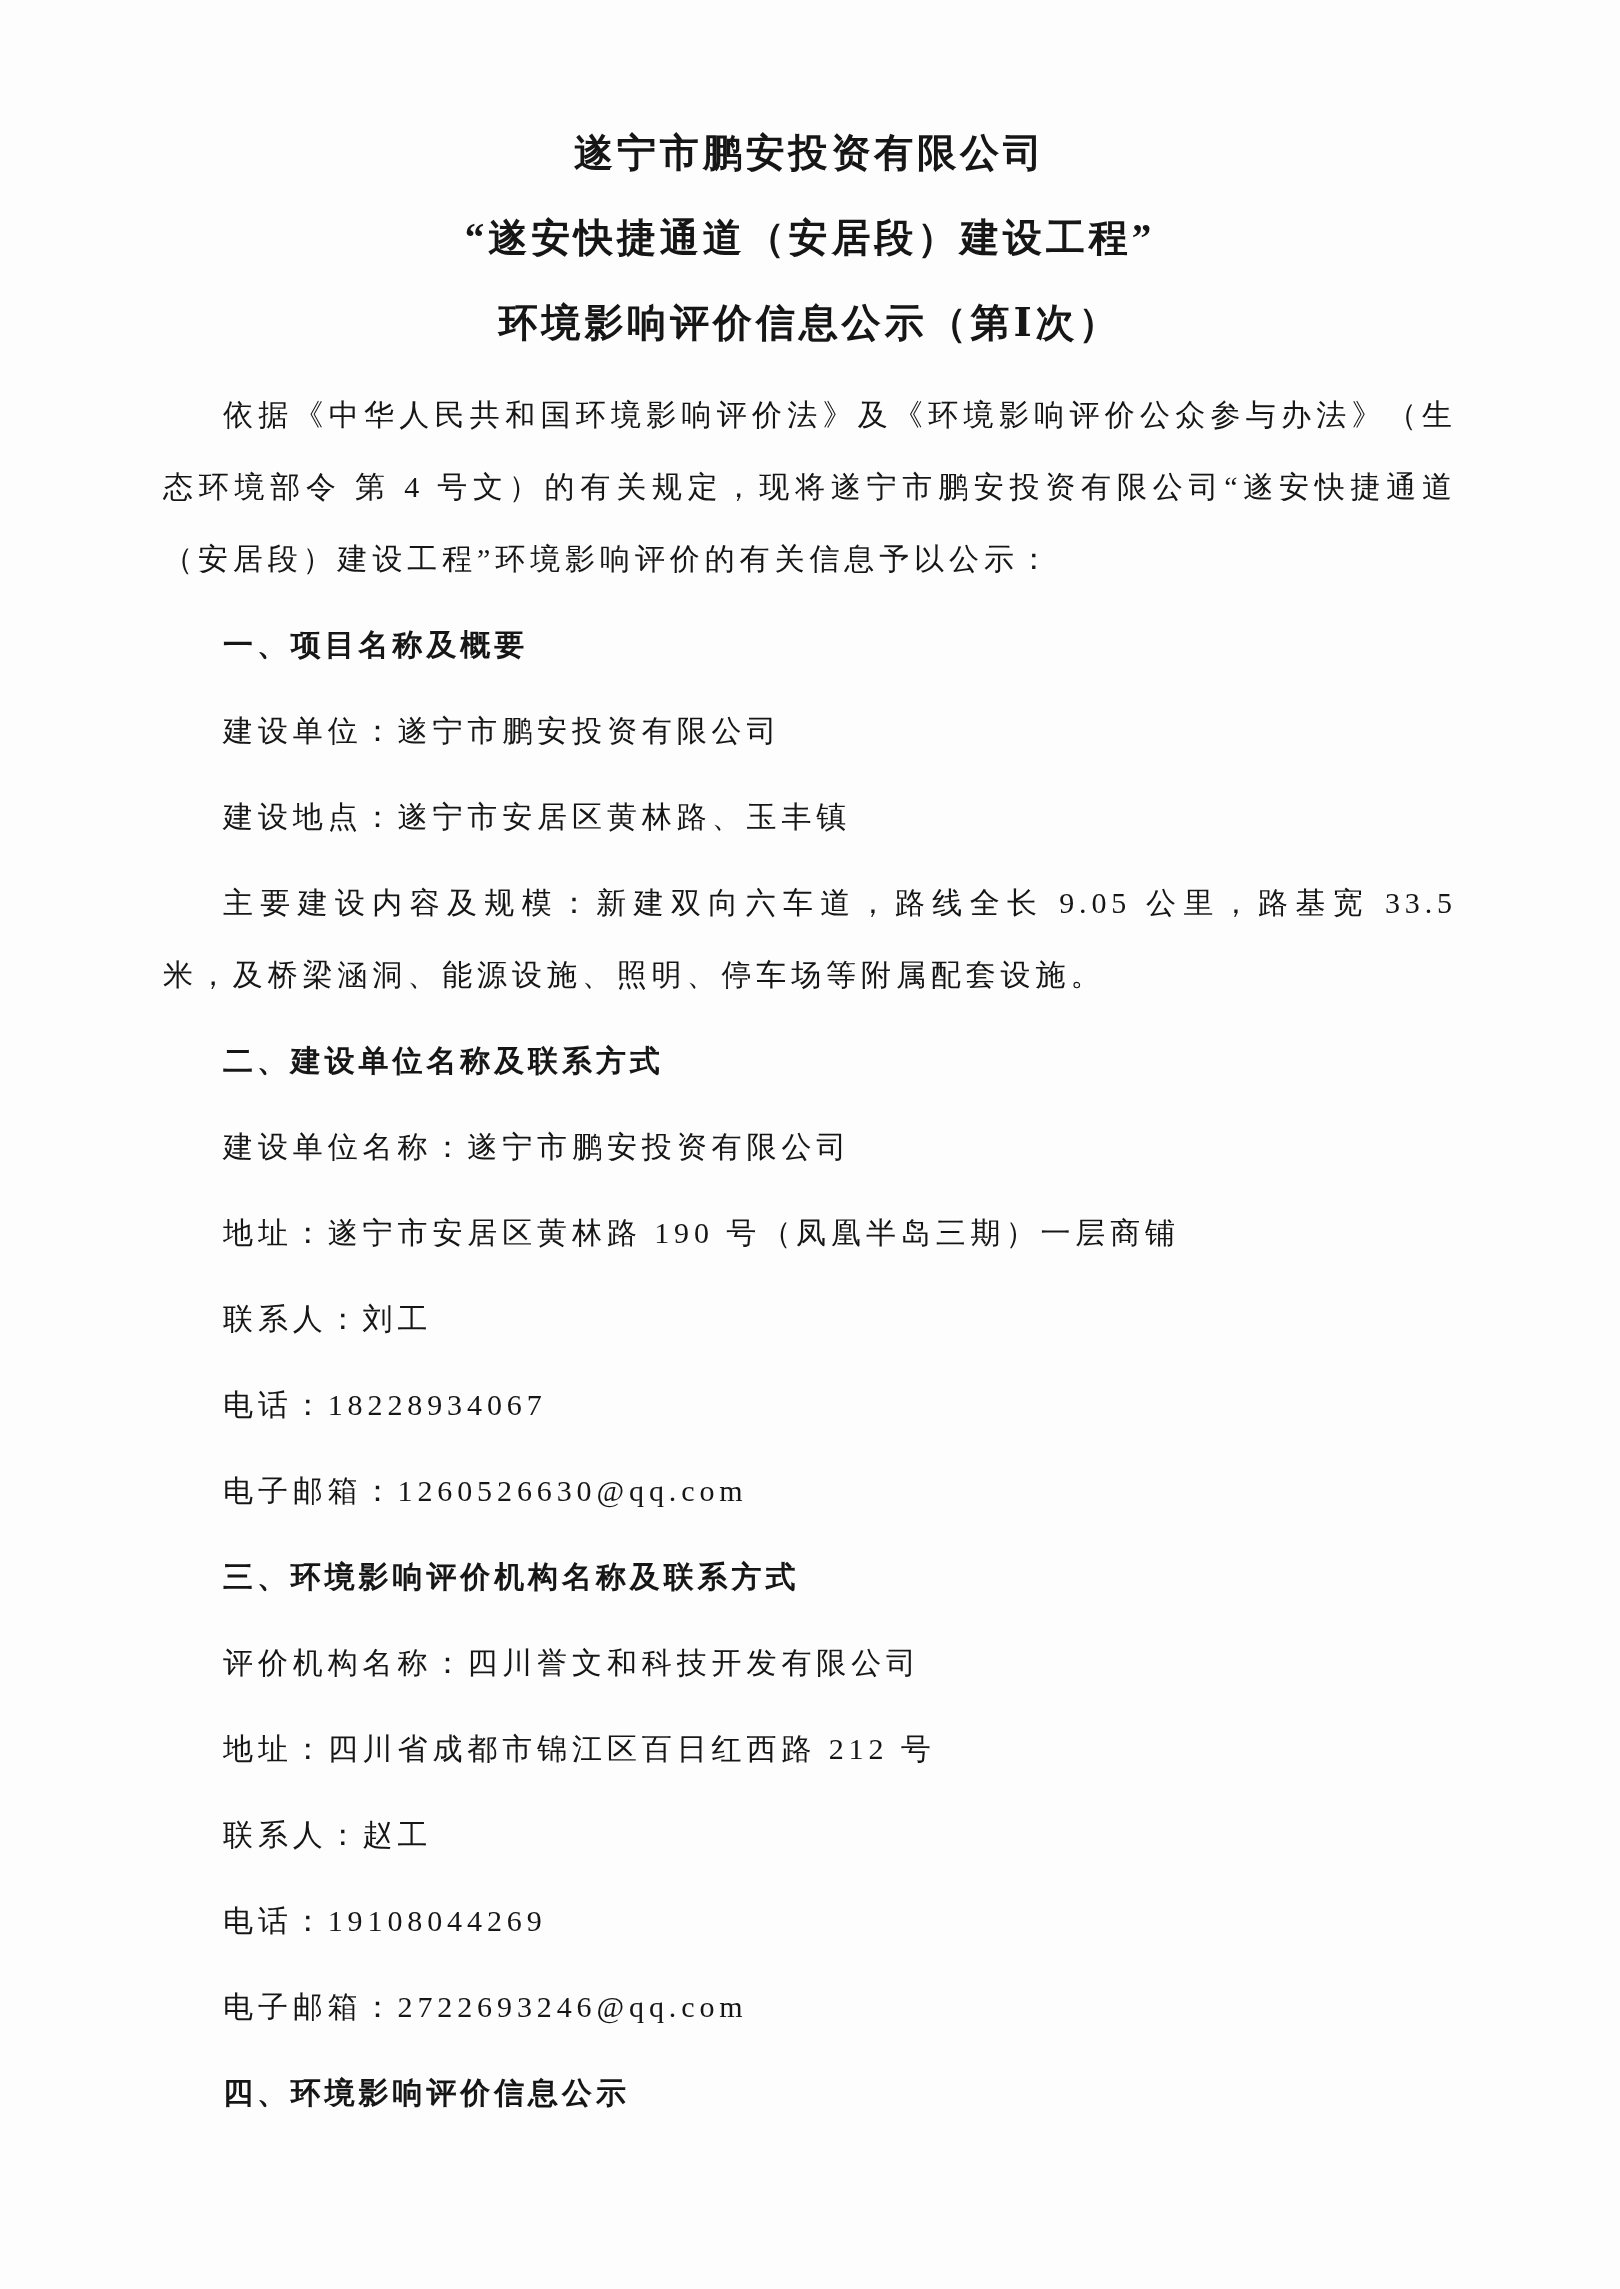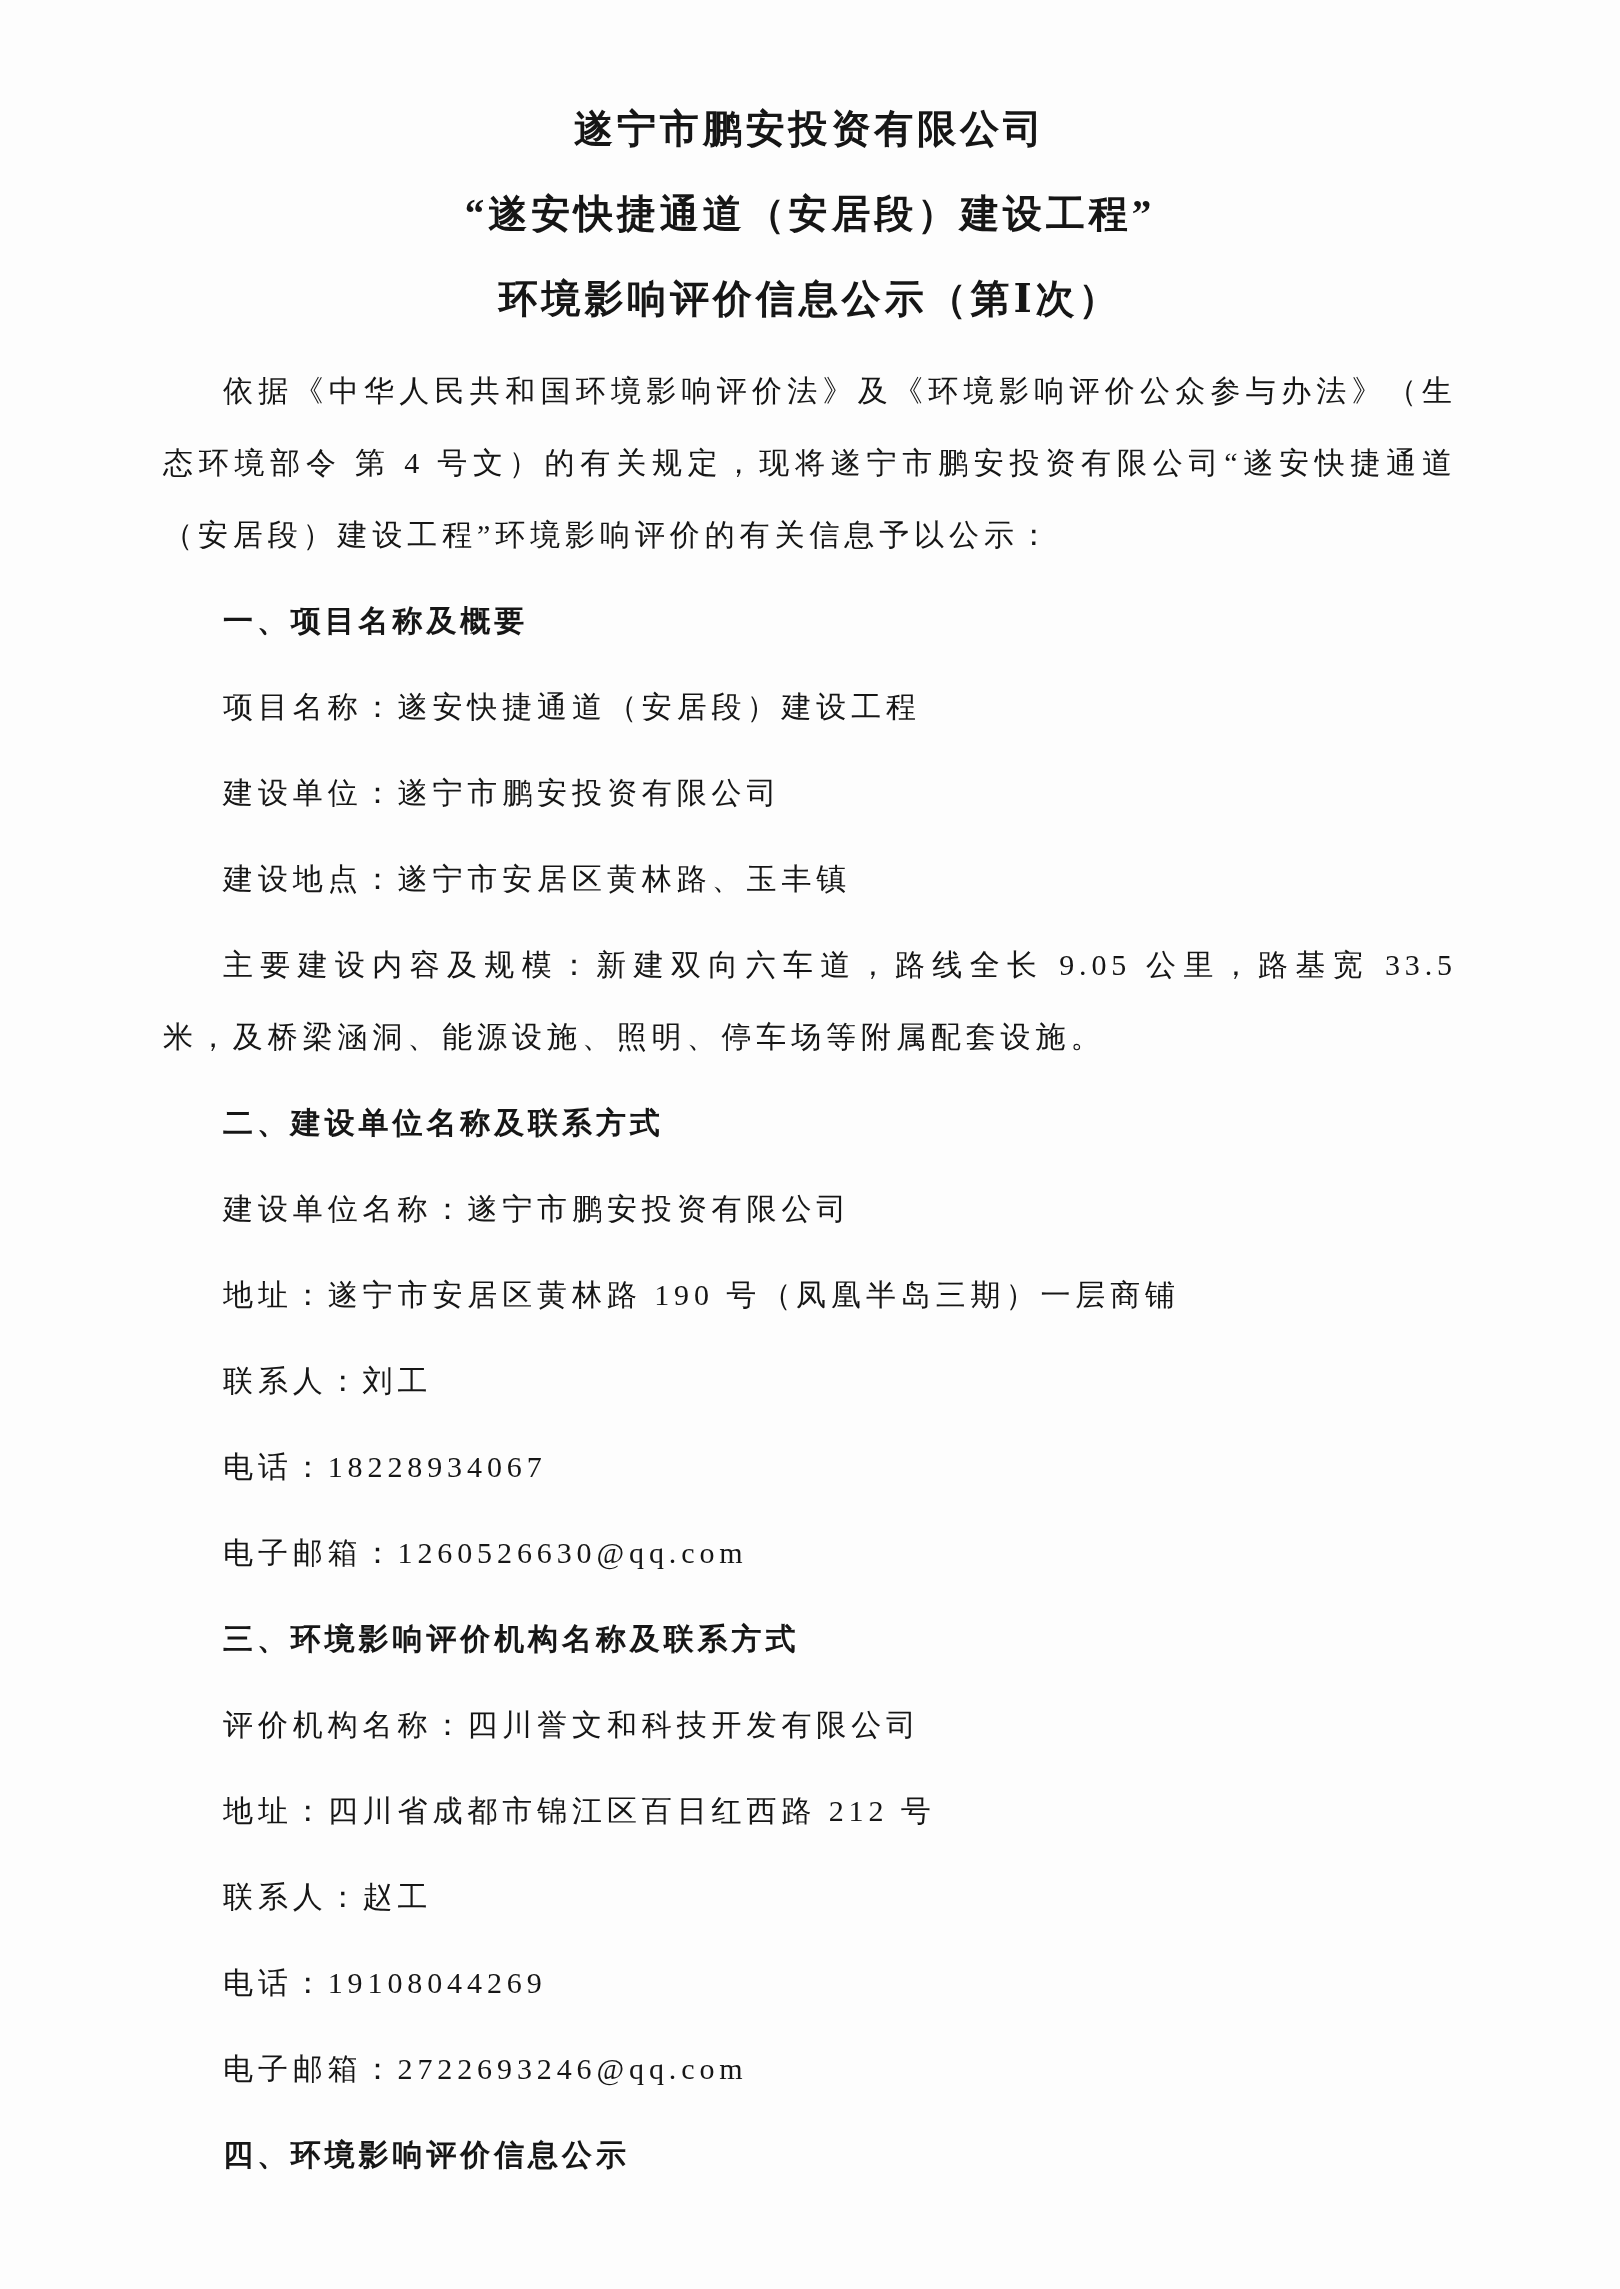--- a/index.html
+++ b/index.html
@@ -10,21 +10,21 @@
   .page {
     position: relative;
     width: 1620px;
     height: 2290px;
     margin: 0 auto;
     background: #fdfdfd;
     color: #161616;
     font-family: "Liberation Serif", "DejaVu Serif", serif;
     overflow: hidden;
     box-sizing: border-box;
-    padding: 86px 149px 0 149px;
+    padding: 110px 149px 0 149px;
   }
   .title {
     margin: 0;
     text-align: center;
     font-size: 39px;
     font-weight: 700;
     line-height: 85px;
     letter-spacing: 3.9px;
     white-space: nowrap;
   }
@@ -55,21 +55,20 @@
 
   <h1 class="title">遂宁市鹏安投资有限公司</h1>
   <h1 class="title">“遂安快捷通道（安居段）建设工程”</h1>
   <h1 class="title">环境影响评价信息公示（第Ⅰ次）</h1>
 
   <div class="body-block">
 
     <p class="para">依据《中华人民共和国环境影响评价法》及《环境影响评价公众参与办法》（生态环境部令 第 4 号文）的有关规定，现将遂宁市鹏安投资有限公司“遂安快捷通道（安居段）建设工程”环境影响评价的有关信息予以公示：</p>
 
     <p class="para heading">一、项目名称及概要</p>
-    <p class="para">项目名称：遂安快捷通道（安居段）建设工程</p>
     <p class="para">建设单位：遂宁市鹏安投资有限公司</p>
     <p class="para">建设地点：遂宁市安居区黄林路、玉丰镇</p>
     <p class="para">主要建设内容及规模：新建双向六车道，路线全长 9.05 公里，路基宽 33.5 米，及桥梁涵洞、能源设施、照明、停车场等附属配套设施。</p>
 
     <p class="para heading">二、建设单位名称及联系方式</p>
     <p class="para">建设单位名称：遂宁市鹏安投资有限公司</p>
     <p class="para">地址：遂宁市安居区黄林路 190 号（凤凰半岛三期）一层商铺</p>
     <p class="para">联系人：刘工</p>
     <p class="para num">电话：18228934067</p>
     <p class="para num">电子邮箱：1260526630@qq.com</p>

